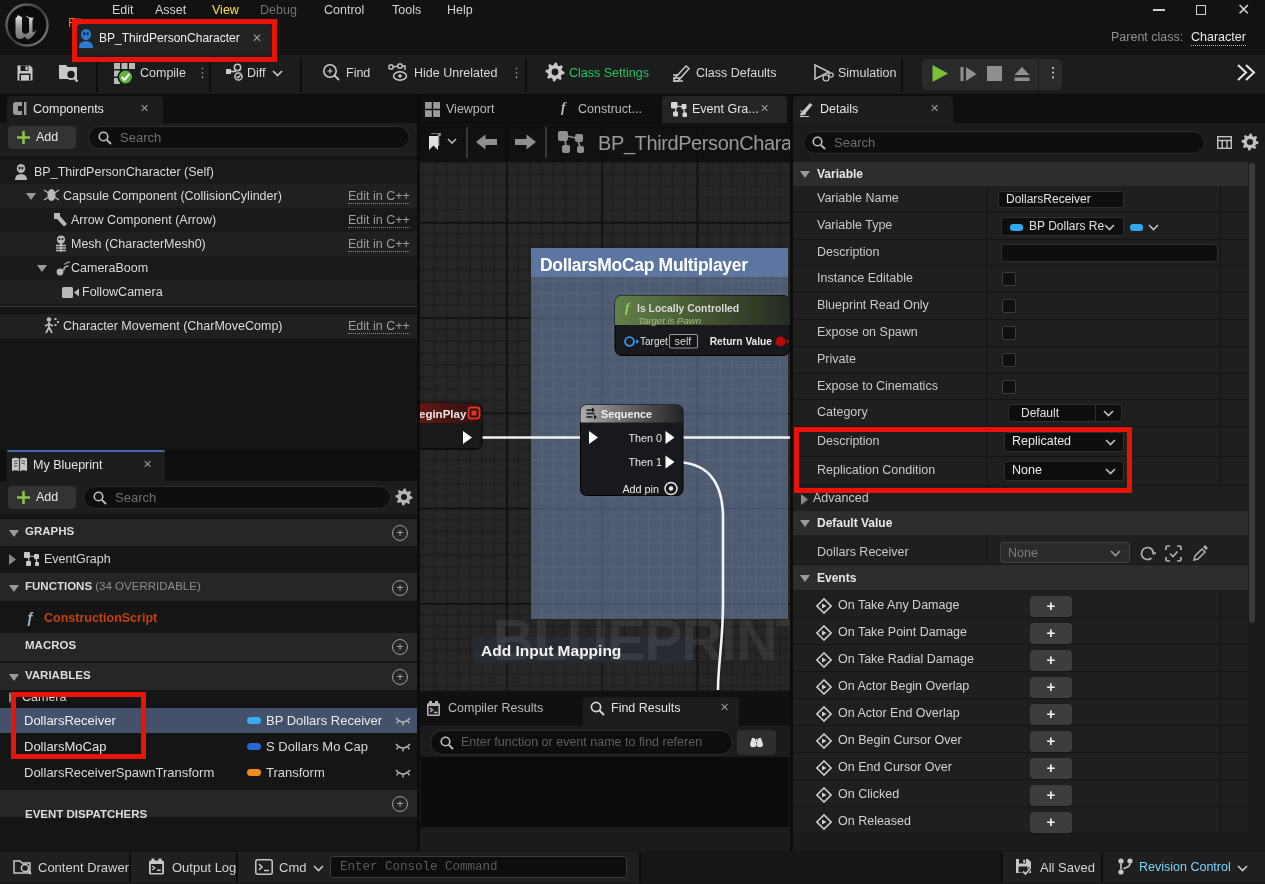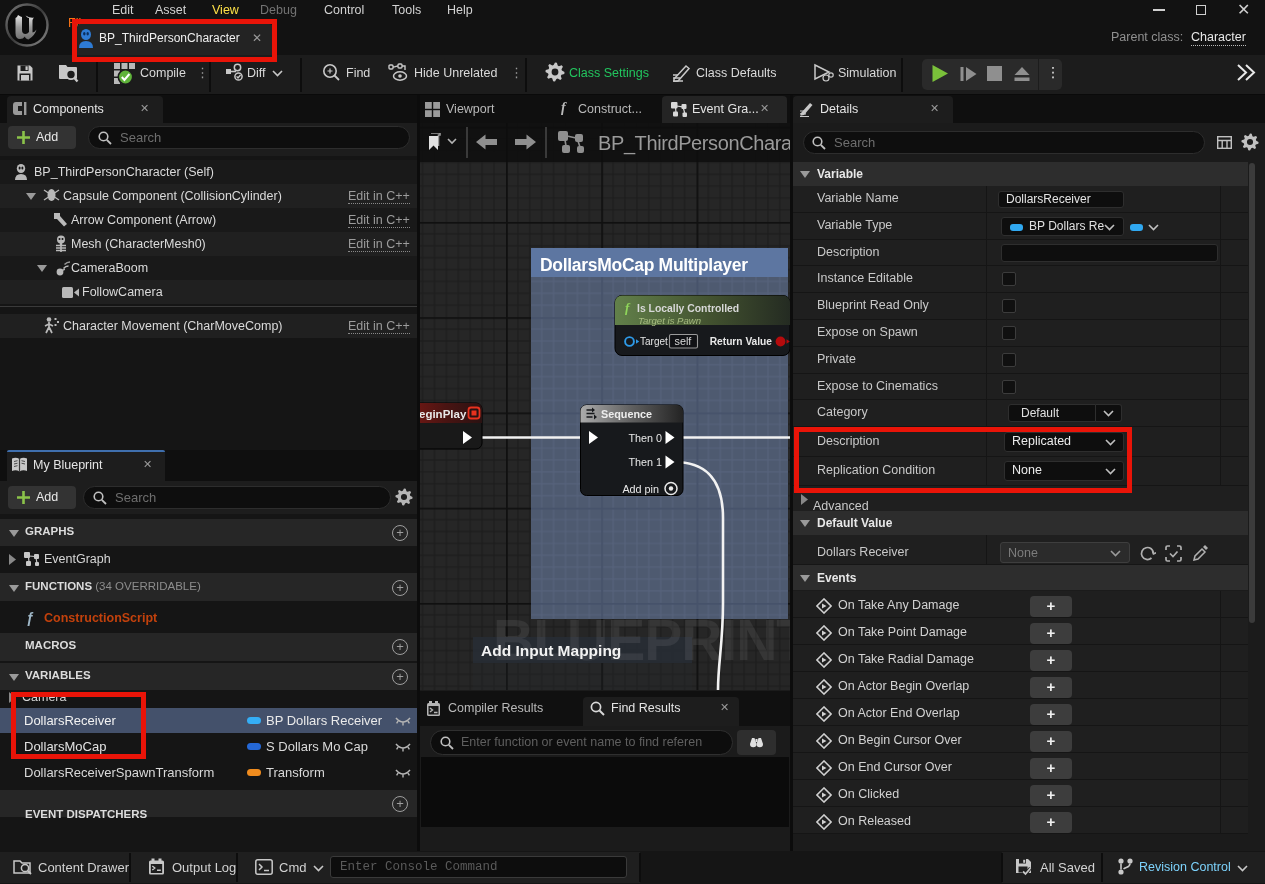--- a/index.html
+++ b/index.html
@@ -659,21 +659,21 @@
 <div class="abs txt" style="left:24px;top:277px;color:#c9c9c9;">Replication Condition</div>
 <div class="abs" style="left:211px;top:275px;width:120px;height:20px;background:#0e0e0e;border:1px solid #2e2e2e;border-radius:3px;"></div>
 <div class="abs txt" style="left:219px;top:277px;color:#ececec;font-size:12.5px;">None</div>
 <svg class="abs" style="left:312px;top:282px;" width="11" height="7" viewBox="0 0 11 7">
         <path d="M1 1 l4.5 4.5 L10 1" fill="none" stroke="#c0c0c0" stroke-width="1.6"></path>
       </svg>
 <div class="abs" style="left:0;top:300px;width:455px;height:27px;background:#1f1f1f;border-bottom:1px solid #151515;"></div>
 <svg class="abs" style="left:7px;top:308px;" width="8" height="11" viewBox="0 0 8 11">
         <path d="M1 0 l7 5.5 L1 11 z" fill="#888"></path>
       </svg>
-<div class="abs txt" style="left:20px;top:305px;color:#c9c9c9;margin-top:8px;">Advanced</div>
+<div class="abs txt" style="left:20px;top:305px;color:#c9c9c9;">Advanced</div>
 </div>
 
 <div class="abs" style="left:793px;top:511px;width:455px;height:24px;background:#2d2d2d;"></div>
 <svg class="abs" style="left:800px;top:519px;" width="10" height="8" viewBox="0 0 10 8">
       <path d="M0 1 h10 L5 8 z" fill="#9a9a9a"></path>
     </svg>
 <div class="abs txt" style="left:817px;top:516px;color:#e8e8e8;font-weight:bold;font-size:12px;">Default Value</div>
 <div class="abs" style="left:793px;top:535px;width:455px;height:30px;background:#1f1f1f;border-bottom:1px solid #161616;"></div>
     <div class="abs" style="left:986px;top:535px;width:1px;height:30px;background:#151515;"></div>
 <div class="abs txt" style="left:817px;top:545px;color:#c9c9c9;">Dollars Receiver</div>

